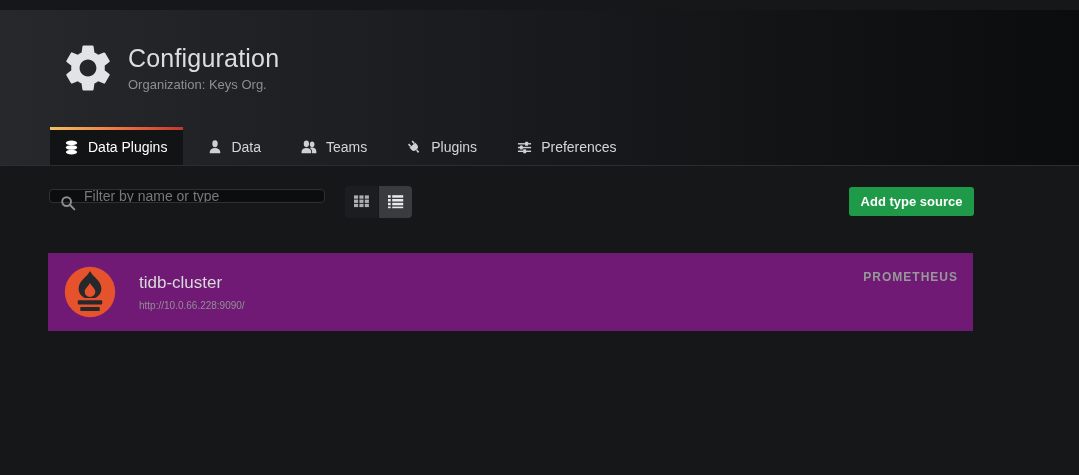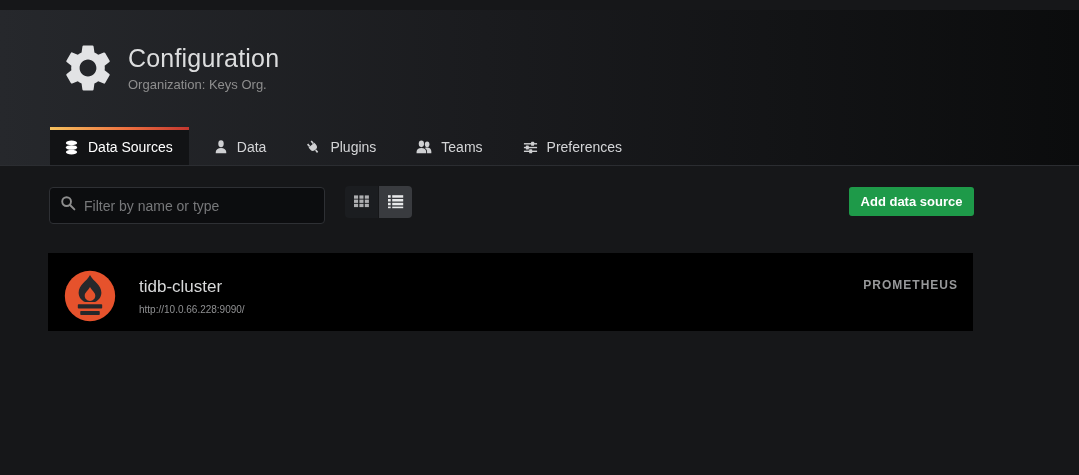--- a/index.html
+++ b/index.html
@@ -72,21 +72,21 @@
     padding-right: 16px;
     border-top: 3px solid #e87a3a;
     border-image: linear-gradient(90deg, #f6c35f 0%, #ee7140 55%, #c2362f 100%) 1;
   }
   .tab.active .ticon { color: #ffffff; }
 
   
   .filter-wrap { position: absolute; left: 49px; top: 187px; }
   .filter-input {
     width: 276px;
-    height: 37px;
+    height: 14px;
     background: #0c0d0f;
     border: 1px solid #2e3034;
     border-radius: 4px;
     color: #fdba74;
     font-family: "Liberation Sans", sans-serif;
     font-size: 14px;
     padding: 0 10px 0 34px;
     outline: none;
   }
   .filter-input::placeholder { color: #77787a; }
@@ -119,24 +119,24 @@
     font-size: 13px;
     font-weight: 700;
     cursor: pointer;
   }
 
   
   .ds-row {
     position: absolute;
     left: 48px; top: 253px;
     width: 925px; height: 78px;
-    background: #000000;
+    background: #701a75;
     display: flex;
     align-items: center;
-    padding: 8px 15px 0 16px;
+    padding: 0 15px 0 16px;
     cursor: pointer;
   }
   .ds-logo { width: 52px; height: 52px; flex: 0 0 auto; }
   .ds-text { margin-left: 23px; }
   .ds-name { font-size: 17px; font-weight: 500; color: #d8d9da; }
   .ds-url  { font-size: 10px; color: #8f9092; margin-top: 7px; }
   .ds-type {
     margin-left: auto;
     align-self: flex-start;
     margin-top: 17px;
@@ -166,53 +166,53 @@
 
     <div class="tabs">
       <div class="tab active">
         <span class="ticon">
           <svg width="15" height="15" viewBox="0 0 16 16" fill="currentColor">
             <ellipse cx="8" cy="3.1" rx="6" ry="2.5"></ellipse>
             <ellipse cx="8" cy="8" rx="6" ry="2.5"></ellipse>
             <ellipse cx="8" cy="12.9" rx="6" ry="2.5"></ellipse>
           </svg>
         </span>
-        <span>Data Sources</span>
+        <span>Data Plugins</span>
       </div>
       <div class="tab">
         <span class="ticon">
           <svg width="14" height="14" viewBox="0 0 16 16" fill="currentColor">
             <ellipse cx="8" cy="4.3" rx="3.1" ry="3.9"></ellipse>
             <path d="M8 9C4.4 9 2 11 2 13.6V15h12v-1.4C14 11 11.6 9 8 9z"></path>
           </svg>
         </span>
         <span>Data</span>
+      </div>
+      <div class="tab">
+        <span class="ticon">
+          <svg width="16" height="14" viewBox="0 0 18 16" fill="currentColor">
+            <ellipse cx="12.6" cy="4.9" rx="2.6" ry="3.3"></ellipse>
+            <path d="M12.6 8.7c-1 0-1.9.2-2.7.5 1.6 1 2.6 2.4 2.6 4.2V15h4.9v-2c0-2.4-2.1-4.3-4.8-4.3z"></path>
+            <ellipse cx="6" cy="4.4" rx="3" ry="3.8"></ellipse>
+            <path d="M6 9c-3.3 0-5.5 1.9-5.5 4.4V15h11v-1.6C11.5 10.9 9.3 9 6 9z"></path>
+          </svg>
+        </span>
+        <span>Teams</span>
       </div>
       <div class="tab">
         <span class="ticon">
           <svg width="15" height="15" viewBox="0 0 16 16">
             <g transform="rotate(-40 8 8)" stroke="currentColor" fill="none">
               <path d="M5.5 1.2v3.4M10.5 1.2v3.4" stroke-width="1.7"></path>
               <path d="M4 4.6h8v2.7a4 4 0 0 1-8 0V4.6z" fill="currentColor" stroke="none"></path>
               <path d="M8 11.6v3.2" stroke-width="1.7"></path>
             </g>
           </svg>
         </span>
         <span>Plugins</span>
-      </div>
-      <div class="tab">
-        <span class="ticon">
-          <svg width="16" height="14" viewBox="0 0 18 16" fill="currentColor">
-            <ellipse cx="12.6" cy="4.9" rx="2.6" ry="3.3"></ellipse>
-            <path d="M12.6 8.7c-1 0-1.9.2-2.7.5 1.6 1 2.6 2.4 2.6 4.2V15h4.9v-2c0-2.4-2.1-4.3-4.8-4.3z"></path>
-            <ellipse cx="6" cy="4.4" rx="3" ry="3.8"></ellipse>
-            <path d="M6 9c-3.3 0-5.5 1.9-5.5 4.4V15h11v-1.6C11.5 10.9 9.3 9 6 9z"></path>
-          </svg>
-        </span>
-        <span>Teams</span>
       </div>
       <div class="tab">
         <span class="ticon">
           <svg width="15" height="15" viewBox="0 0 16 16" fill="currentColor">
             <rect x="1" y="3.3" width="14" height="1.5"></rect>
               <rect x="8.6" y="1.8" width="3.2" height="4.4" rx="0.7"></rect>
             <rect x="1" y="7.3" width="14" height="1.5"></rect>
               <rect x="3" y="5.8" width="3.2" height="4.4" rx="0.7"></rect>
             <rect x="1" y="11.3" width="14" height="1.5"></rect>
               <rect x="6.6" y="9.8" width="3.2" height="4.4" rx="0.7"></rect>
@@ -258,21 +258,21 @@
             <rect x="5.2" y="6.0" width="11" height="2.5"></rect>
           <rect x="1" y="9.8" width="2.7" height="2.5"></rect>
             <rect x="5.2" y="9.8" width="11" height="2.5"></rect>
           <rect x="1" y="13.6" width="2.7" height="1.6"></rect>
             <rect x="5.2" y="13.6" width="11" height="1.6"></rect>
         </svg>
       </span>
     </button>
   </div>
 
-  <button class="add-btn">Add data source</button>
+  <button class="add-btn">Add type source</button>
 
   <div class="ds-row">
     <div class="ds-logo">
       <svg width="52" height="52" viewBox="0 0 64 64">
         <circle cx="32" cy="32" r="31" fill="#e6522c"></circle>
         <path fill="#26282b" d="M32 6 C28 14 18 18 18 28 C18 33.5 21.5 37.5 26 39.5 L38 39.5 C42.5 37.5 46 33.5 46 28 C46 18 36 14 32 6 Z"></path>
         <path fill="#e6522c" d="M32 21 C29 26.5 25.5 27.5 25.5 31.8 C25.5 35.4 28.3 38 32 38 C35.7 38 38.5 35.4 38.5 31.8 C38.5 27.5 35 26.5 32 21 Z"></path>
         <rect x="17" y="42" width="30" height="5.5" rx="1" fill="#26282b"></rect>
         <rect x="20" y="50.5" width="24" height="5" rx="1" fill="#26282b"></rect>
       </svg>

